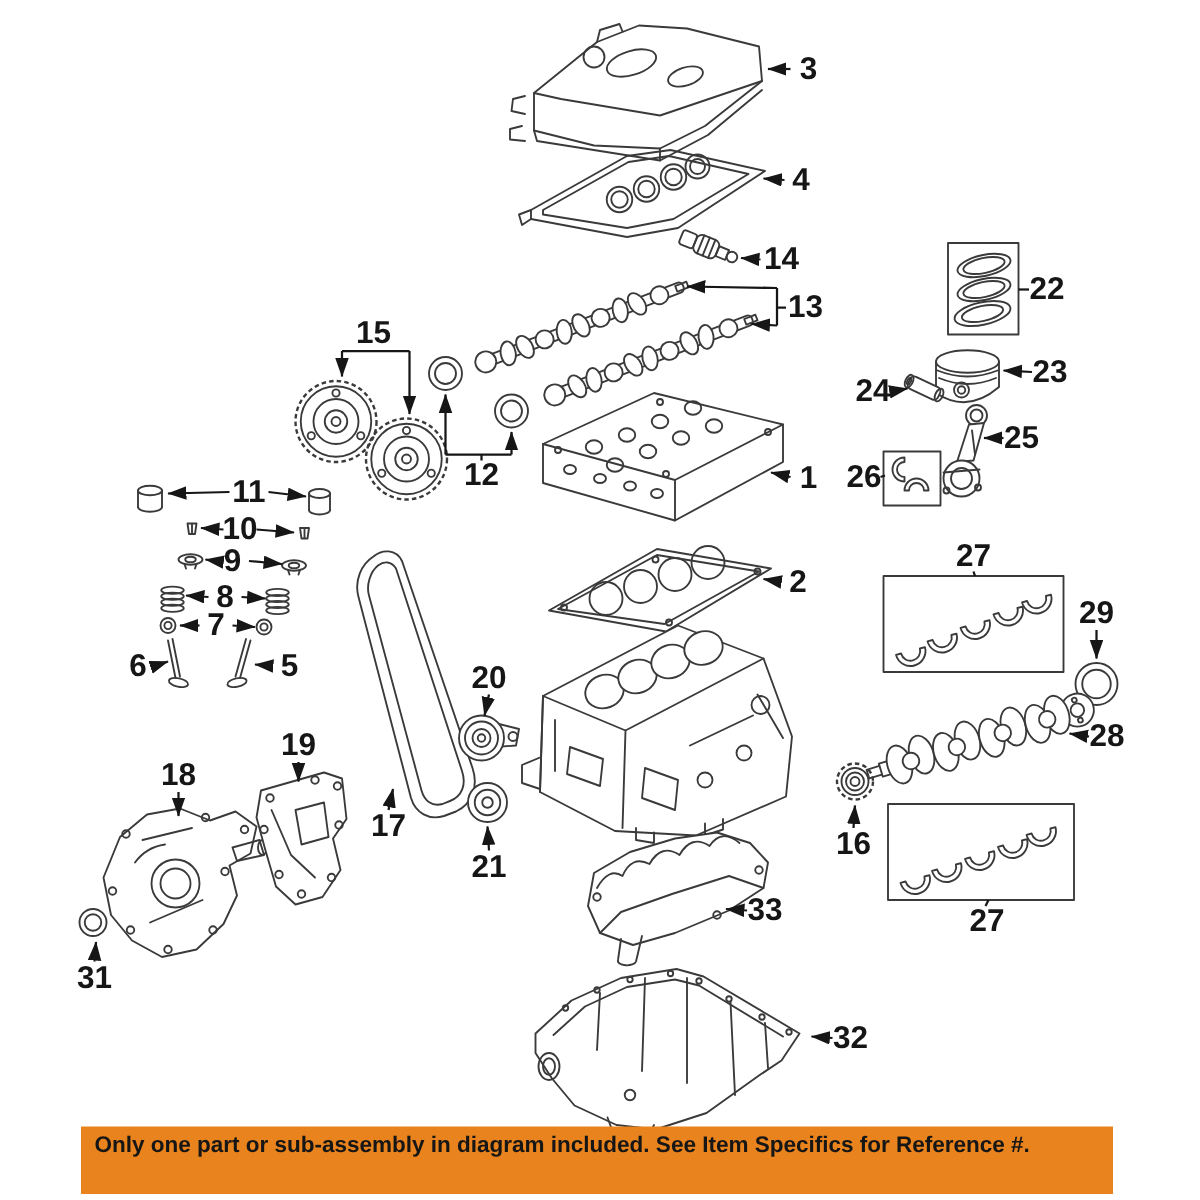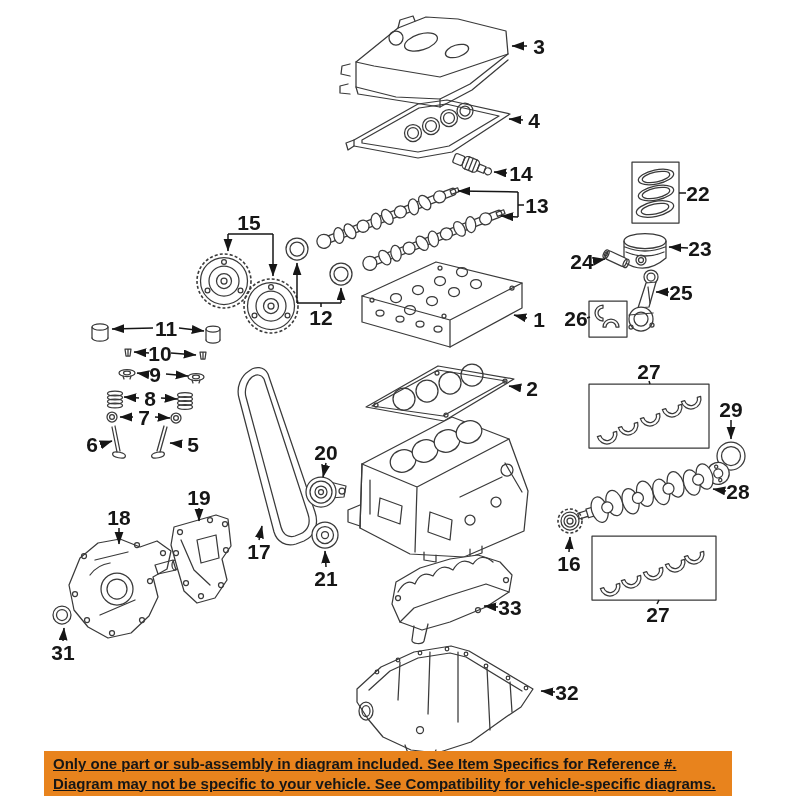--- a/index.html
+++ b/index.html
@@ -4,24 +4,24 @@
 <style>
   html,body{margin:0;padding:0;background:#ffffff;}
   body{width:800px;height:800px;font-family:"Liberation Sans",sans-serif;}
   .stage{position:relative;width:800px;height:800px;background:#fff;overflow:hidden;}
   svg{position:absolute;left:0;top:0;}
   .ln{fill:none;stroke:var(--line,#3a3a3a);stroke-width:1.25;stroke-linecap:round;stroke-linejoin:round;}
   .fw{fill:#ffffff;stroke:var(--line,#3a3a3a);stroke-width:1.25;stroke-linejoin:round;}
   .teeth{fill:none;stroke:var(--line,#3a3a3a);stroke-width:1.6;stroke-dasharray:3 2.1;}
   .ld{fill:none;stroke:var(--ink,#161616);stroke-width:1.5;}
   .callout{font-weight:bold;font-size:21px;fill:var(--ink,#161616);}
-  .notice{position:absolute;left:44px;top:751px;width:688px;height:45px;
+  .notice{position:absolute;left:54px;top:751px;width:688px;height:45px;
           background:var(--accent,#E8831D);color:var(--ink,#161616);
           font-weight:bold;font-size:15px;line-height:19.5px;
-          padding:3px 0 0 9px;box-sizing:border-box;text-decoration:underline;}
+          padding:3px 0 0 9px;box-sizing:border-box;}
 </style>
 </head>
 <body>
 
 <div class="stage">
 <svg width="800" height="800" viewBox="0 0 800 800">
   <defs>
     <marker id="arr" markerWidth="10" markerHeight="7" refX="8.2" refY="3" orient="auto">
       <path d="M0,0 L8.5,3 L0,6 Z" fill="#161616"></path>
     </marker>
@@ -470,15 +470,14 @@
     <text class="callout" x="738" y="491" dominant-baseline="central">28</text>
     <text class="callout" x="731" y="409" dominant-baseline="central">29</text>
     <text class="callout" x="63" y="652" dominant-baseline="central">31</text>
     <text class="callout" x="567" y="692" dominant-baseline="central">32</text>
     <text class="callout" x="510" y="607" dominant-baseline="central">33</text>
   </g>
 </svg>
 
   <div class="notice">
     <div>Only one part or sub-assembly in diagram included. See Item Specifics for Reference #.</div>
-    <div>Diagram may not be specific to your vehicle. See Compatibility for vehicle-specific diagrams.</div>
   </div>
 </div>
 
 </body></html>

